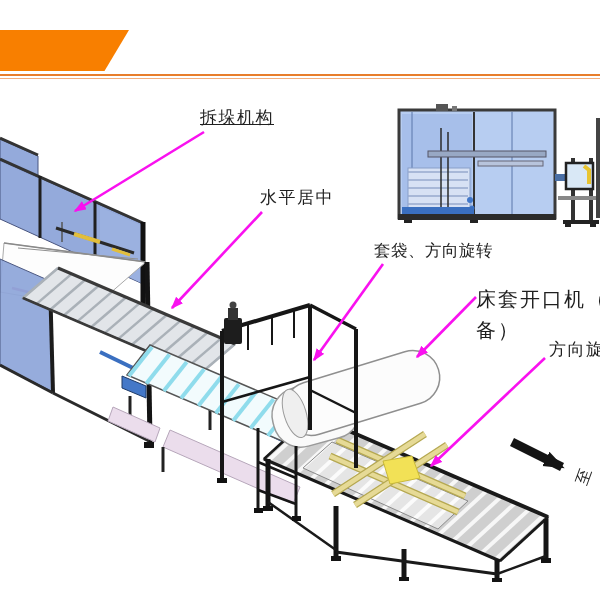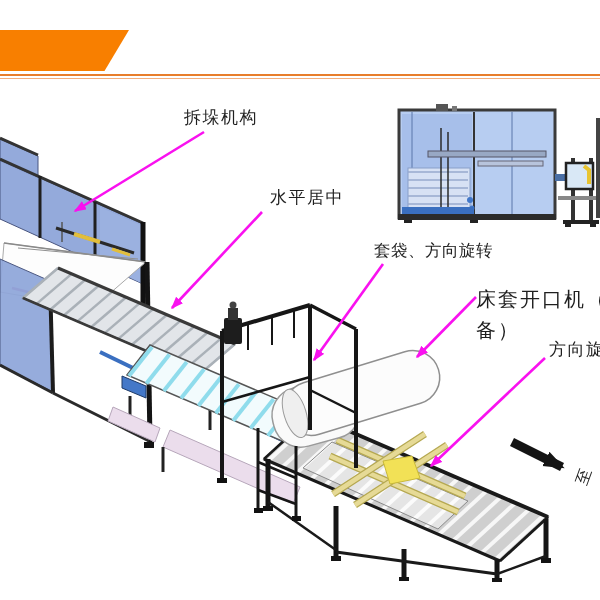--- a/index.html
+++ b/index.html
@@ -12,22 +12,22 @@
     position:absolute;left:0;top:30px;width:129px;height:41px;
     background:#F87F00;
     clip-path:polygon(0 0,100% 0,81% 100%,0 100%);
   }
   .rule-dark{position:absolute;left:0;top:74px;width:600px;height:2.2px;background:#E87E2B;}
   .rule-light{position:absolute;left:0;top:77.6px;width:600px;height:1.6px;background:#F2AE7E;}
   .lbl{
     position:absolute;color:#1f1f1f;white-space:nowrap;
     font-size:17px;letter-spacing:1.5px;line-height:1.15;
   }
-  .lbl-destacker{left:184px;top:108px;}
-  .lbl-centering{left:270px;top:188px;}
+  .lbl-destacker{left:200px;top:108px;text-decoration:underline;}
+  .lbl-centering{left:260px;top:188px;}
   .lbl-bagging{left:374px;top:242px;font-size:16.5px;letter-spacing:.5px;}
   .lbl-opener{left:476px;top:284px;font-size:20px;letter-spacing:2px;line-height:31px;}
   .lbl-opener span{display:block;}
   .lbl-rotate{left:549px;top:340px;}
   svg.scene{position:absolute;left:0;top:0;}
 </style>
 </head>
 <body>
 
 <div class="banner"></div>

